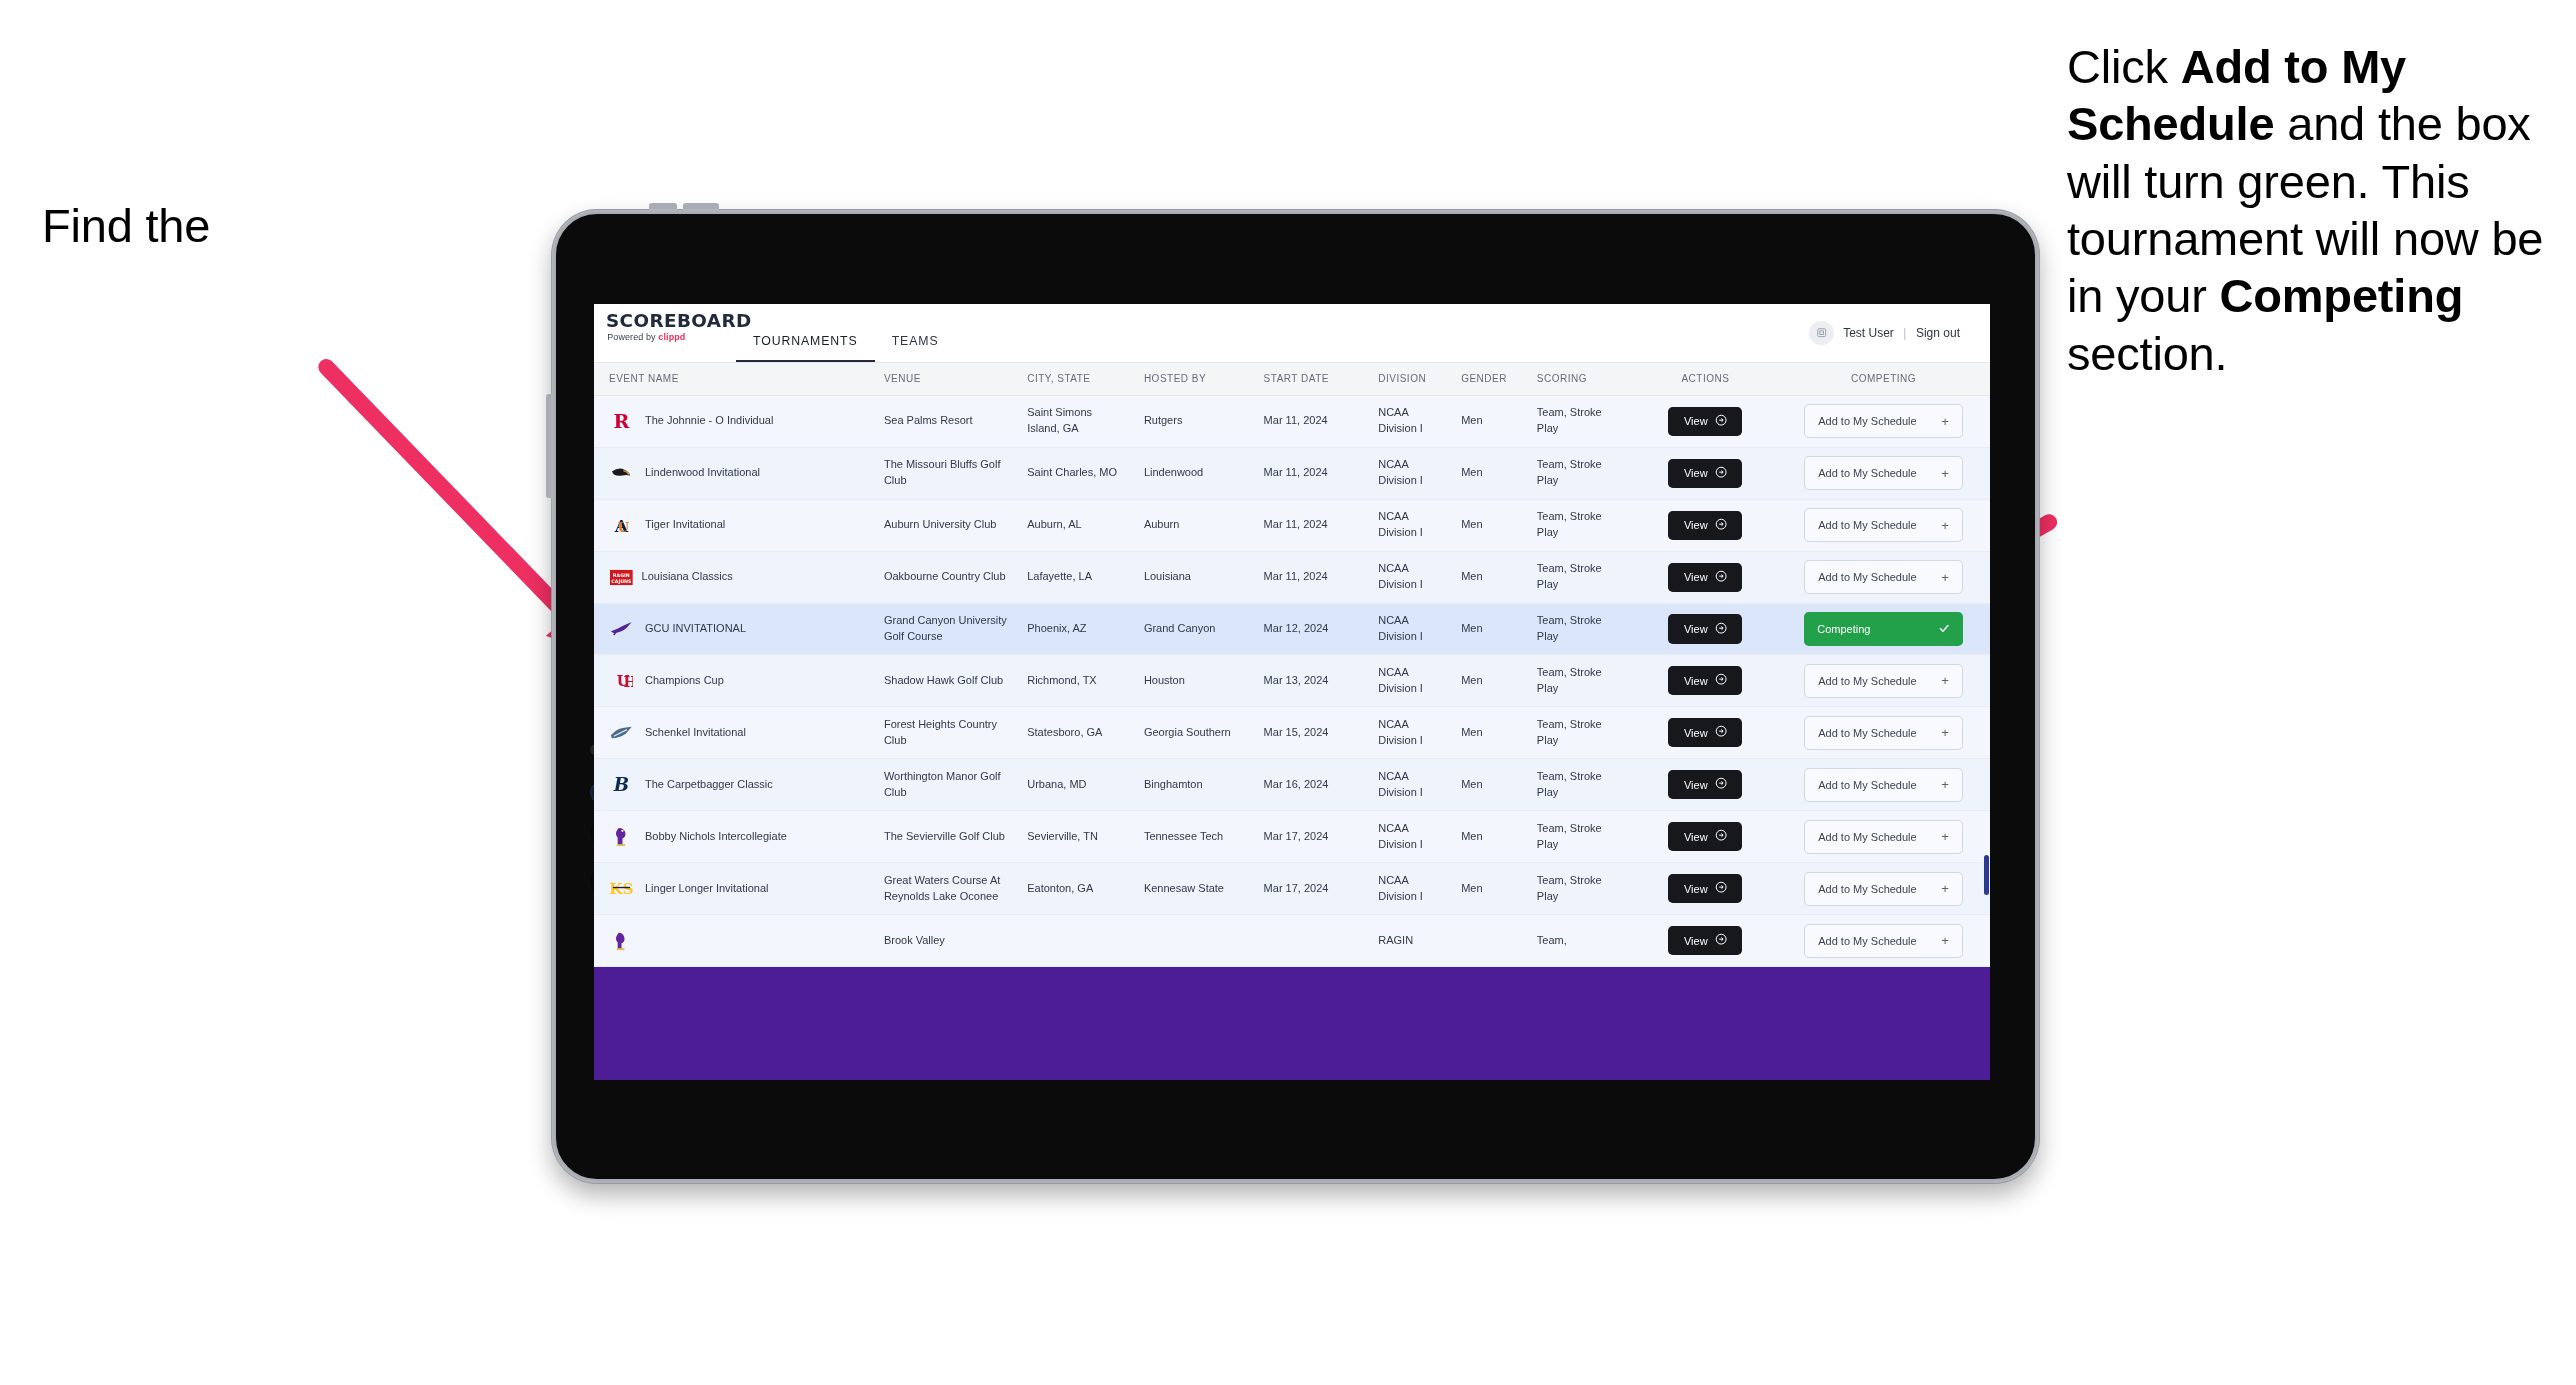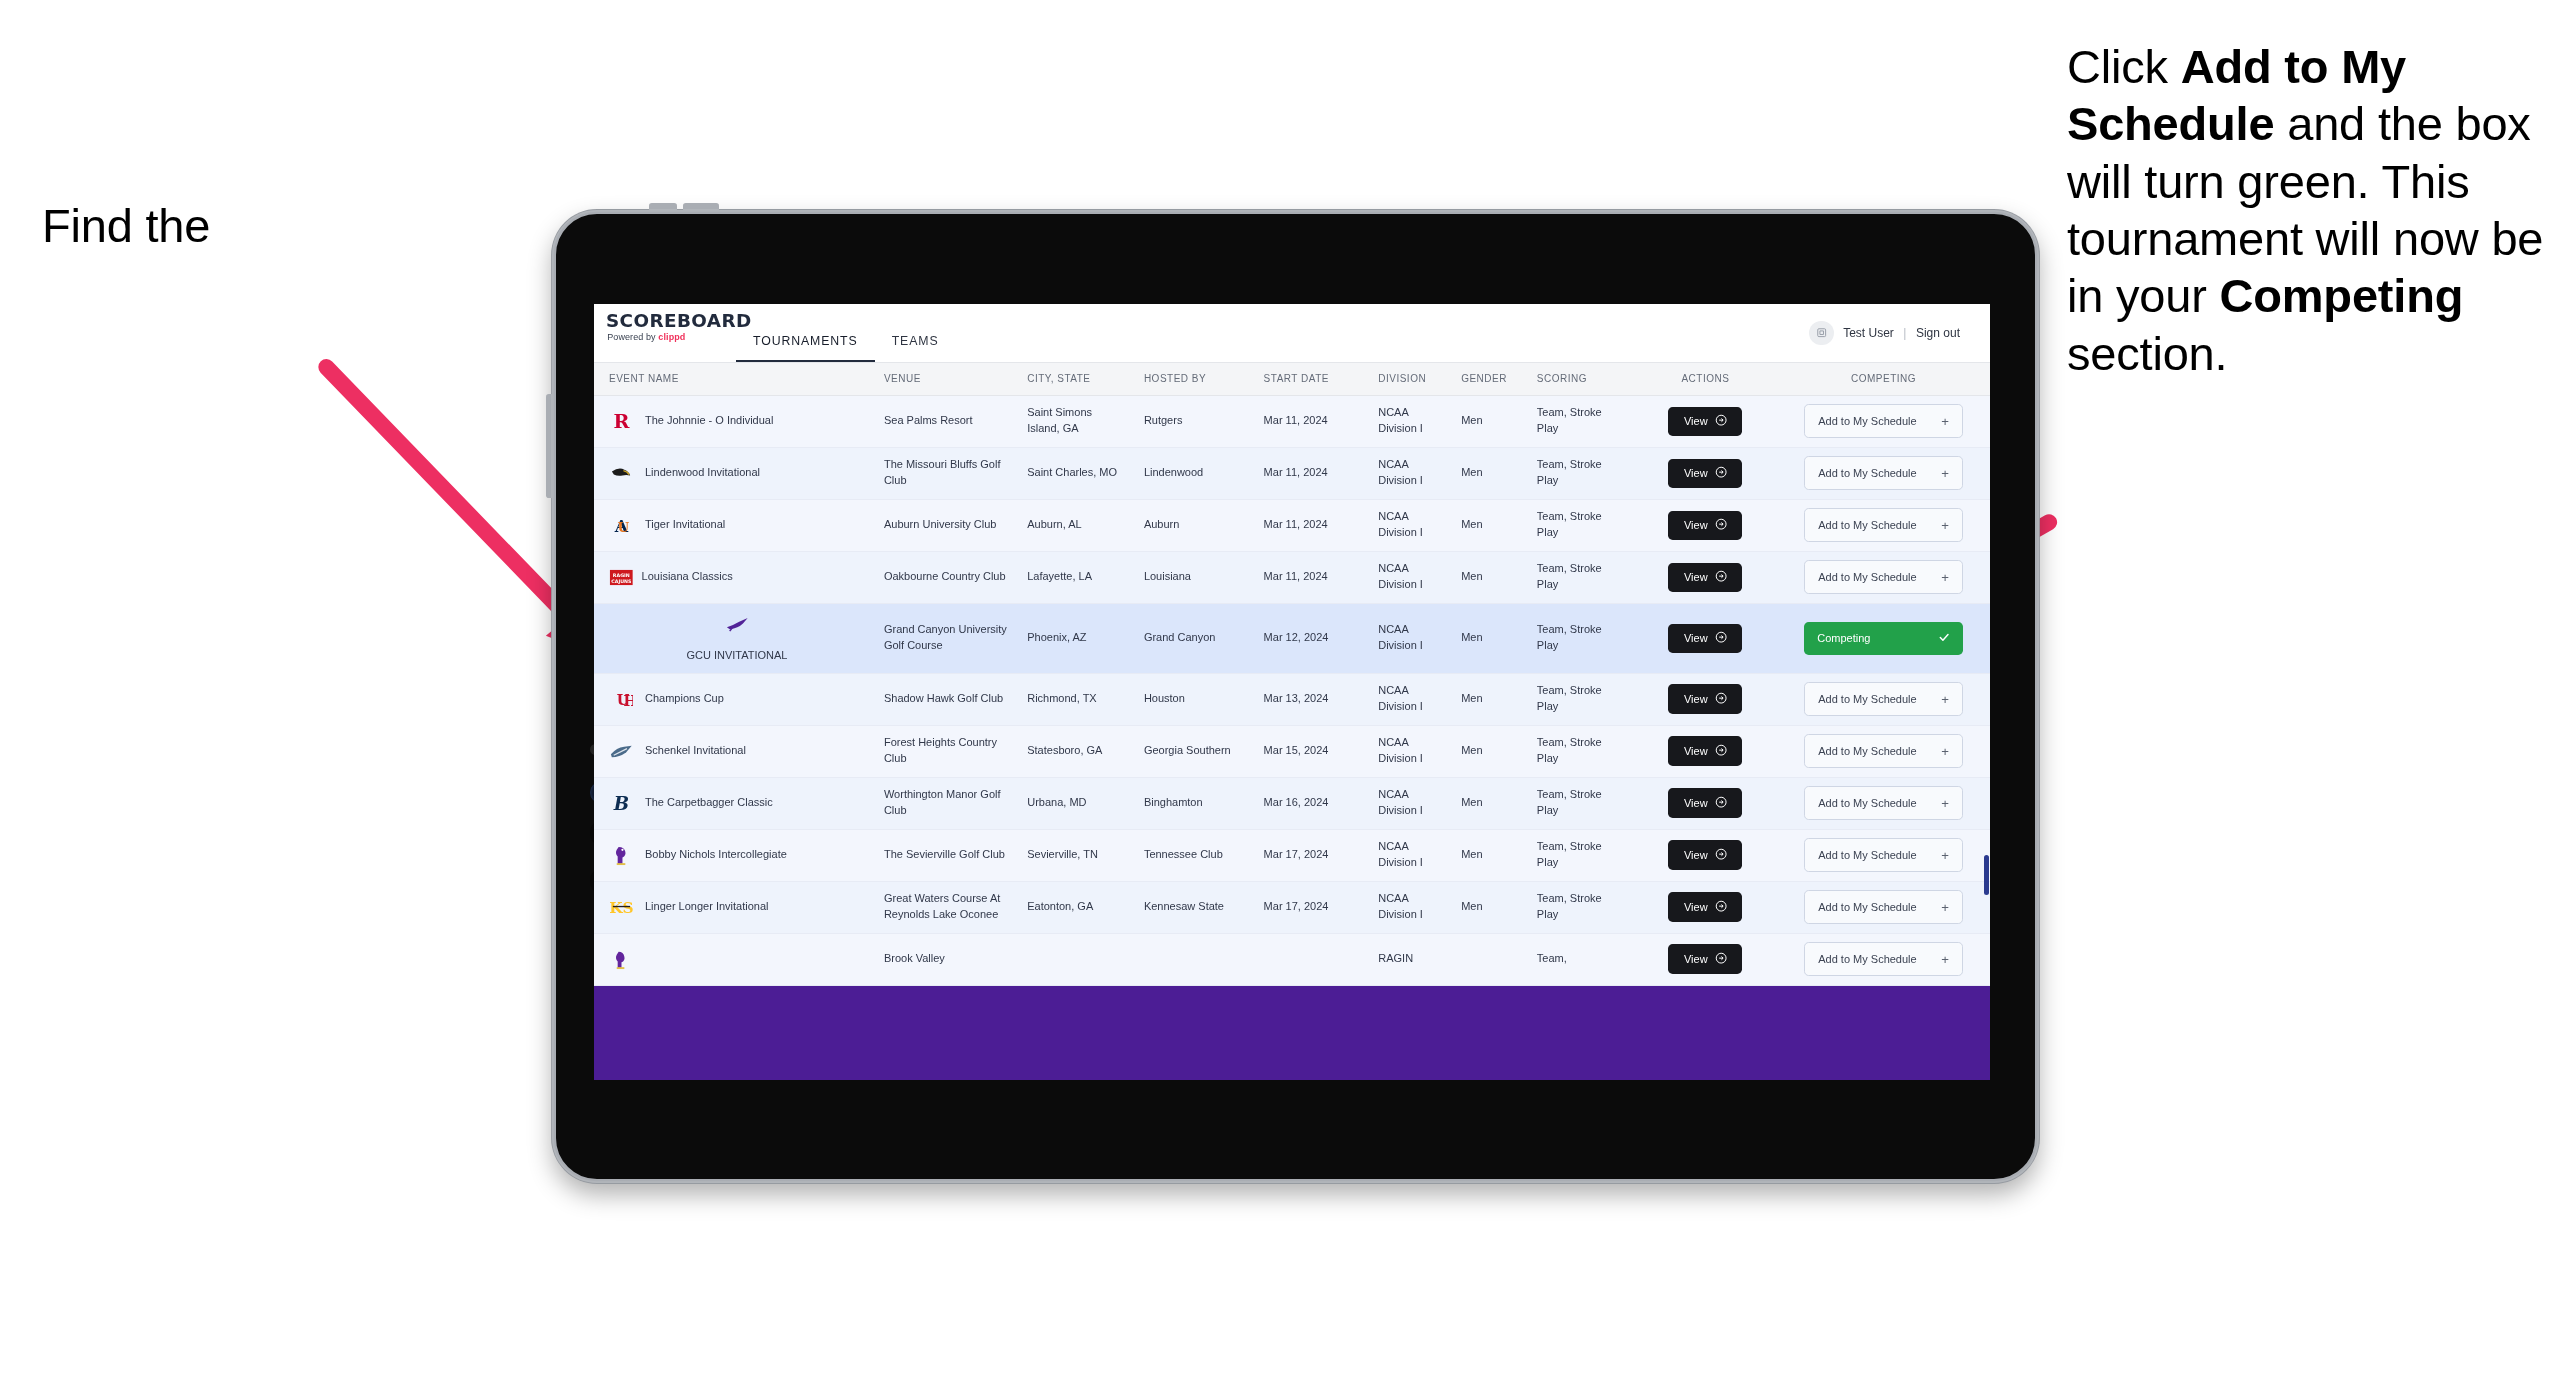--- a/index.html
+++ b/index.html
@@ -334,21 +334,21 @@
                       </svg></span>
                   </button>
      </td>
      <td style="text-align:center"><button class="btn-add">
                     <span>Add to My Schedule</span>
                     <span style="font-size: 13.2px; color: rgb(91, 98, 112);">+</span>
                   </button></td>
               </tr>
               <tr class="selected">
                 <td class="evrow-td">
-       <div style="display:flex;align-items:center;gap:11.4px;flex-direction:column;">
+       <div style="display:flex;align-items:center;gap:11.4px;">
          <span class="logo">
                       <svg width="24.6" height="17" viewBox="0 0 26 18">
                         <path d="M2 12 Q10 9 15 6 L24 2 L19 8 Q14 13 5 14 Z" fill="#522398"></path>
                         <path d="M8 12 l-3 4" stroke="#522398" stroke-width="1.6"></path>
                       </svg>
                     </span>
          <span>GCU INVITATIONAL</span>
        </div>
      </td>
      <td>Grand Canyon University Golf Course</td>
@@ -480,21 +480,21 @@
                         <path d="M8 3 Q14 3 15 8 Q16 12 12 14 L12 21 L7 21 L7 13 Q4 10 6 6 Z" fill="#62259d"></path>
                         <path d="M6 20 h9 v2 h-9z" fill="#e3c04a"></path>
                         <circle cx="12" cy="6" r="1.2" fill="#fff"></circle>
                       </svg>
                     </span>
          <span>Bobby Nichols Intercollegiate</span>
        </div>
      </td>
      <td>The Sevierville Golf Club</td>
      <td>Sevierville, TN</td>
-     <td>Tennessee Club</td>
+     <td>Tennessee Tech</td>
      <td>Mar 17, 2024</td>
      <td>NCAA Division I</td>
      <td>Men</td>
      <td>Team, Stroke Play</td>
      <td style="text-align:center">
        <button class="btn-view">
                     <span>View</span>
                     <span><svg class="ico-circ" viewBox="0 0 16 16" fill="none" stroke="#fff" stroke-width="1.3">
                         <circle cx="8" cy="8" r="6.4"></circle>
                         <path d="M5.4 8h5M8.4 5.9 10.6 8 8.4 10.1"></path>

